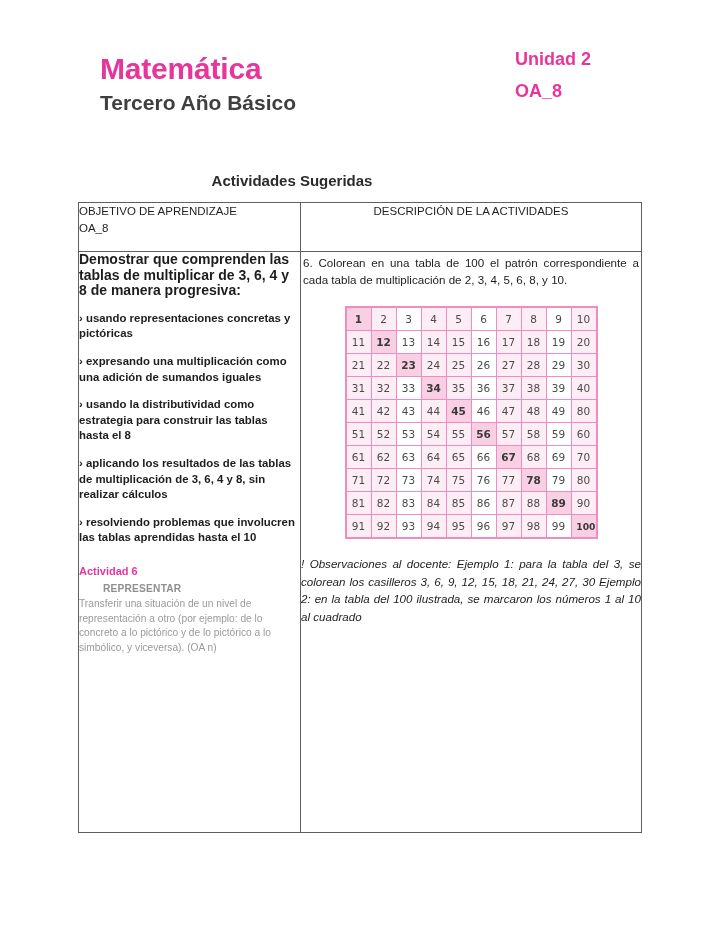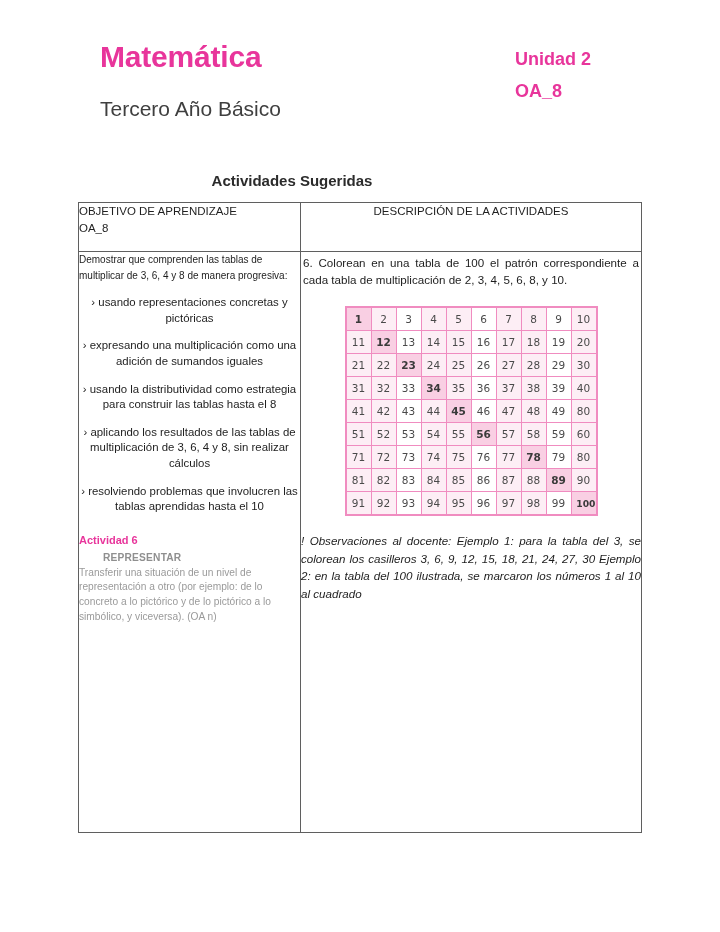--- a/index.html
+++ b/index.html
@@ -19,35 +19,35 @@
   .header {
     position: absolute;
     left: 100px;
     top: 40px;
     width: 560px;
     height: 90px;
   }
   .hdr-left {
     position: absolute;
     left: 0;
-    top: 0;
+    top: 12px;
   }
   .title-main {
     font-size: 30px;
     font-weight: bold;
     color: #e8359b;
     line-height: 34px;
     letter-spacing: -0.2px;
   }
   .title-sub {
     font-size: 21px;
-    font-weight: normal;
+    font-weight: bold;
     color: #3f3f3f;
     line-height: 30px;
-    margin-top: 20px;
+    margin-top: 2px;
   }
   .hdr-right {
     position: absolute;
     left: 415px;
     top: 6px;
     text-align: left;
   }
   .unit-label {
     font-size: 18px;
     font-weight: bold;
@@ -101,33 +101,32 @@
     line-height: 17px;
     font-weight: normal;
   }
   .th-text.center { text-align: center; }
 
   .body-cell-left  { padding: 9px 10px 12px 10px; height: 580px; }
   .body-cell-right { padding: 9px 9px 12px 9px; }
 
   
   .oa-desc {
-    font-size: 10px;
-    font-weight: normal;
+    font-size: 14px;
+    font-weight: bold;
     color: #1d1d1d;
     line-height: 15.6px;
     margin: 0 0 12px 0;
   }
   .oa-bullet {
     font-size: 11.4px;
-    font-weight: normal;
+    font-weight: bold;
     color: #1d1d1d;
     line-height: 15.6px;
     margin: 0 0 12px 0;
-    text-align: center;
   }
   .act-block {
     margin-top: 18px;
   }
   .act-title {
     font-size: 11px;
     font-weight: bold;
     color: #e8359b;
     line-height: 15px;
     margin-bottom: 3px;
@@ -321,20 +320,32 @@
                   <td>53</td>
                   <td class="tintcol">54</td>
                   <td class="tintcol">55</td>
                   <td class="marked">56</td>
                   <td class="tintcol">57</td>
                   <td class="tintcol">58</td>
                   <td>59</td>
                   <td class="tintcol">60</td>
                 </tr>
                 <tr>
+                  <td class="tintcol">61</td>
+                  <td class="tintcol">62</td>
+                  <td>63</td>
+                  <td class="tintcol">64</td>
+                  <td class="tintcol">65</td>
+                  <td>66</td>
+                  <td class="marked">67</td>
+                  <td class="tintcol">68</td>
+                  <td>69</td>
+                  <td class="tintcol">70</td>
+                </tr>
+                <tr>
                   <td class="tintcol">71</td>
                   <td class="tintcol">72</td>
                   <td>73</td>
                   <td class="tintcol">74</td>
                   <td class="tintcol">75</td>
                   <td>76</td>
                   <td class="tintcol">77</td>
                   <td class="marked">78</td>
                   <td>79</td>
                   <td class="tintcol">80</td>

